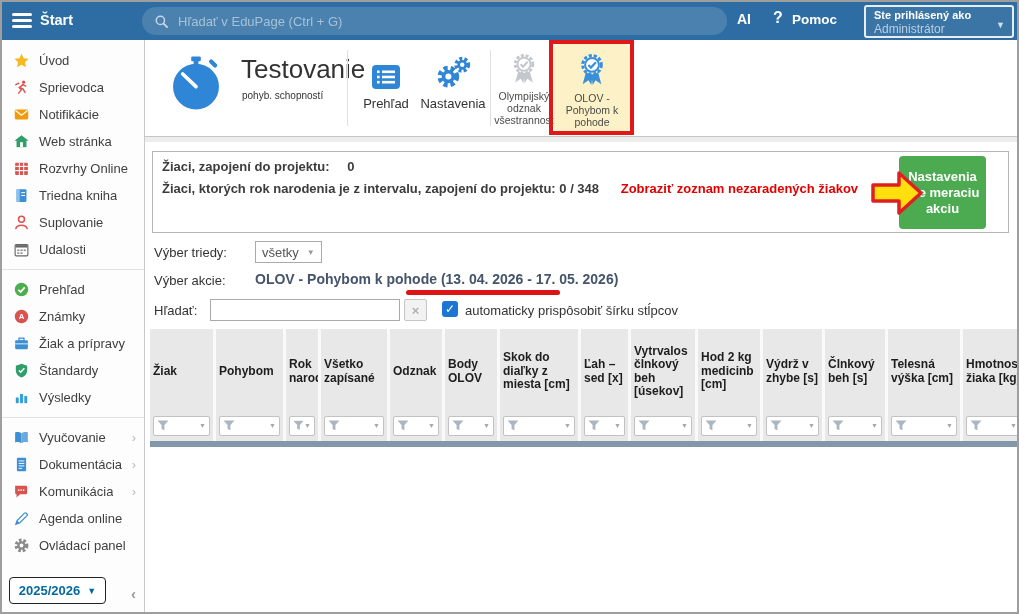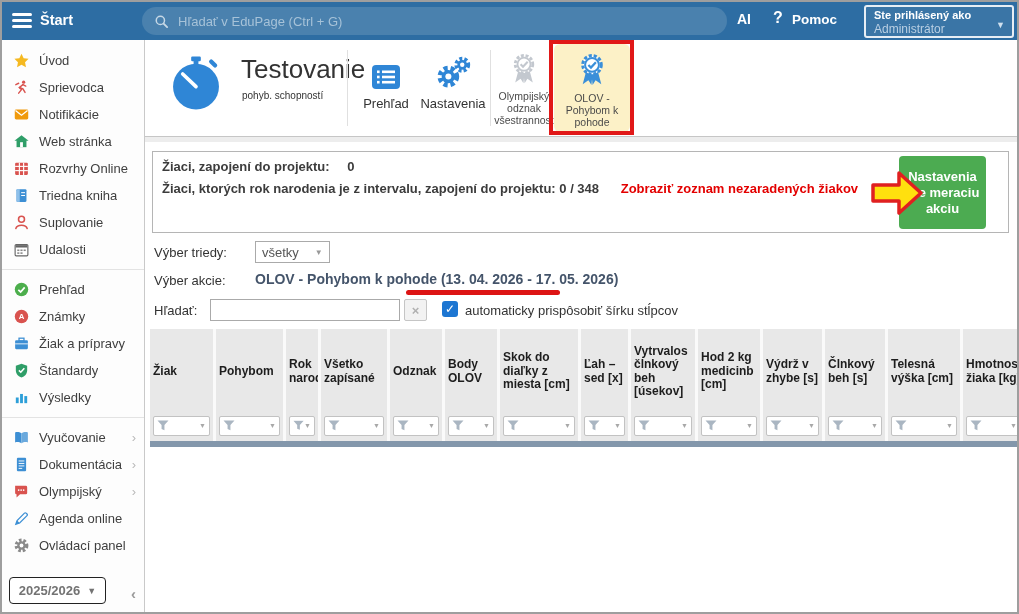--- a/index.html
+++ b/index.html
@@ -24,21 +24,21 @@
   .tb-user .caret { position:absolute; right:7px; top:13px; color:#cfe0ee; font-size:9px; }
 
   
   .sidebar { position:absolute; left:0; top:38px; bottom:0; width:143px; background:#fdfdfd; border-right:1px solid #c9c9c9; z-index:10; }
   .nav { padding-top:7px; }
   .nav-item { height:27px; display:flex; align-items:center; padding:0 8px 0 10px; cursor:pointer; }
   .nav-item .ic { width:18px; height:17px; flex:none; display:flex; align-items:center; justify-content:center; margin-right:9px; }
   .nav-item .lbl { font-size:13px; color:#3f3f3f; white-space:nowrap; overflow:hidden; }
   .nav-item .chev { margin-left:auto; color:#b9b9b9; font-size:13px; }
   .nav-divider { height:1px; background:#e3e3e3; margin:6px 0; }
-  .year-select { position:absolute; left:7px; bottom:8px; width:97px; height:27px; border:1.6px solid #222; border-radius:4px; background:#fff; display:flex; align-items:center; justify-content:center; gap:7px; font-size:13px; font-weight:600; color:#737373; cursor:pointer; }
+  .year-select { position:absolute; left:7px; bottom:8px; width:97px; height:27px; border:1.6px solid #222; border-radius:4px; background:#fff; display:flex; align-items:center; justify-content:center; gap:7px; font-size:13px; font-weight:600; color:#0369a1; cursor:pointer; }
   .year-select .caret { font-size:9px; }
   .collapse-chev { position:absolute; right:8px; bottom:10px; color:#9a9a9a; font-size:15px; font-weight:bold; cursor:pointer; }
 
   
   .module-header { position:absolute; left:143px; top:38px; right:0; height:97px; background:#fff; border-bottom:1px solid #c6c6c6; z-index:5; }
   .module-header .band { position:absolute; left:0; right:0; bottom:-6px; height:5px; background:#ededed; }
   .mh-stopwatch { position:absolute; left:22px; top:14px; }
   .mh-title { position:absolute; left:96px; top:14px; font-size:26px; color:#333; }
   .mh-sub { position:absolute; left:97px; top:50px; font-size:10px; color:#333; }
   .mh-divider { position:absolute; top:10px; width:1px; height:76px; background:#e0e0e0; }
@@ -52,21 +52,21 @@
   
   .content { position:absolute; left:143px; top:140px; right:0; bottom:0; background:#fff; overflow:hidden; }
   .info-box { position:absolute; left:7px; top:9px; right:8px; height:82px; border:1px solid #b5b5b5; padding:7px 9px; }
   .info-line { font-size:13px; font-weight:bold; color:#3c3c3c; margin-bottom:7px; }
   .info-line .val { margin-left:14px; }
   .red-link { color:#e30000; font-weight:bold; font-size:13px; margin-left:18px; cursor:pointer; }
   .green-btn { position:absolute; right:22px; top:4px; width:87px; height:73px; background:#4cab51; border-radius:4px; color:#fff; font-weight:bold; font-size:13px; line-height:16px; text-align:center; display:flex; align-items:center; justify-content:center; padding:2px 6px; cursor:pointer; }
   .annot-arrow { position:absolute; left:726px; top:27px; z-index:6; pointer-events:none; }
 
   .row-class { position:absolute; left:9px; top:103px; font-size:13px; color:#333; }
-  .sel-box { position:absolute; left:110px; top:99px; min-width:56px; height:22px; border:1px solid #aaa; background:#fff; display:flex; align-items:center; gap:16px; padding:0 6px; font-size:13px; color:#555; cursor:pointer; }
+  .sel-box { position:absolute; left:110px; top:99px; min-width:56px; height:22px; border:1px solid #aaa; background:#fff; display:flex; align-items:center; gap:8px; padding:0 6px; font-size:13px; color:#555; cursor:pointer; }
   .sel-box .caret { color:#999; font-size:8px; }
   .row-action-label { position:absolute; left:9px; top:131px; font-size:13px; color:#333;text-align:right; }
   .row-action-value { position:absolute; left:110px; top:129px; font-size:14px; font-weight:bold; color:#44546a; white-space:nowrap; }
   .annot-underline { position:absolute; left:261px; top:148px; width:154px; height:5px; background:#dd1414; border-radius:3px; z-index:6; pointer-events:none; }
 
   .row-search-label { position:absolute; left:9px; top:161px; font-size:13px; color:#333; }
   .search-input { position:absolute; left:65px; top:157px; width:190px; height:22px; border:1px solid #aaa; font-size:13px; padding:0 5px; outline:none; font-family:"Liberation Sans", sans-serif; }
   .clear-btn { position:absolute; left:259px; top:157px; width:23px; height:22px; border:1px solid #c5c5c5; background:#f2f2f2; color:#b0b0b0; font-weight:bold; font-size:13px; display:flex; align-items:center; justify-content:center; border-radius:2px; cursor:pointer; }
   .checkbox { position:absolute; left:297px; top:159px; width:16px; height:16px; background:#1d76d2; border-radius:3px; color:#fff; font-size:12px; line-height:16px; text-align:center; cursor:pointer; }
   .checkbox::after { content:"✓"; }
@@ -312,21 +312,21 @@
         <span class="ic">
             <svg width="17" height="17" viewBox="0 0 24 24">
               <path d="M3 4 H18 A2 2 0 0 1 20 6 V14 A2 2 0 0 1 18 16 H10 L5 20.5 V16 A2 2 0 0 1 3 14 Z" fill="#d9534f"></path>
               <g fill="#fff">
                 <circle cx="8" cy="10" r="1.2"></circle>
                 <circle cx="11.5" cy="10" r="1.2"></circle>
                 <circle cx="15" cy="10" r="1.2"></circle>
               </g>
             </svg>
           </span>
-        <span class="lbl">Olympijský</span>
+        <span class="lbl">Komunikácia</span>
         <span class="chev">›</span>
       </div>
       <div class="nav-item">
         <span class="ic">
             <svg width="17" height="17" viewBox="0 0 24 24">
               <path d="M4 20 L5.8 14.8 L16.2 4.4 A1.6 1.6 0 0 1 18.5 4.4 L19.8 5.7 A1.6 1.6 0 0 1 19.8 8 L9.4 18.4 Z" fill="none" stroke="#3d8fd4" stroke-width="1.8"></path>
               <path d="M4 20 L5.8 14.8 L9.4 18.4 Z" fill="#3d8fd4"></path>
             </svg>
           </span>
         <span class="lbl">Agenda online</span>

